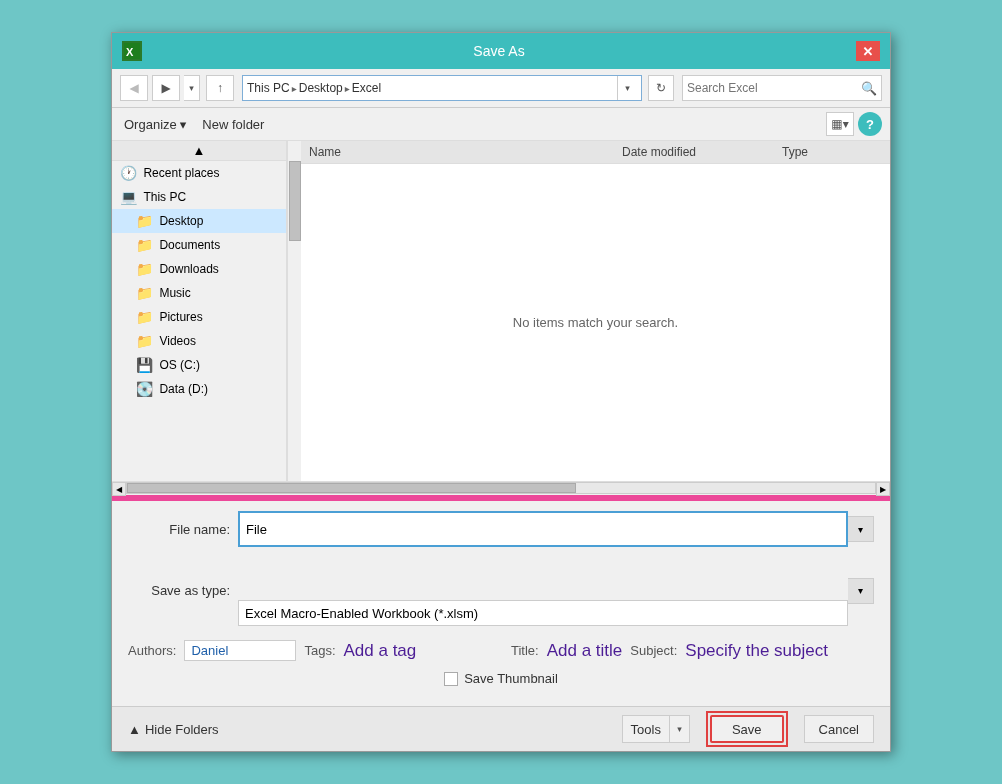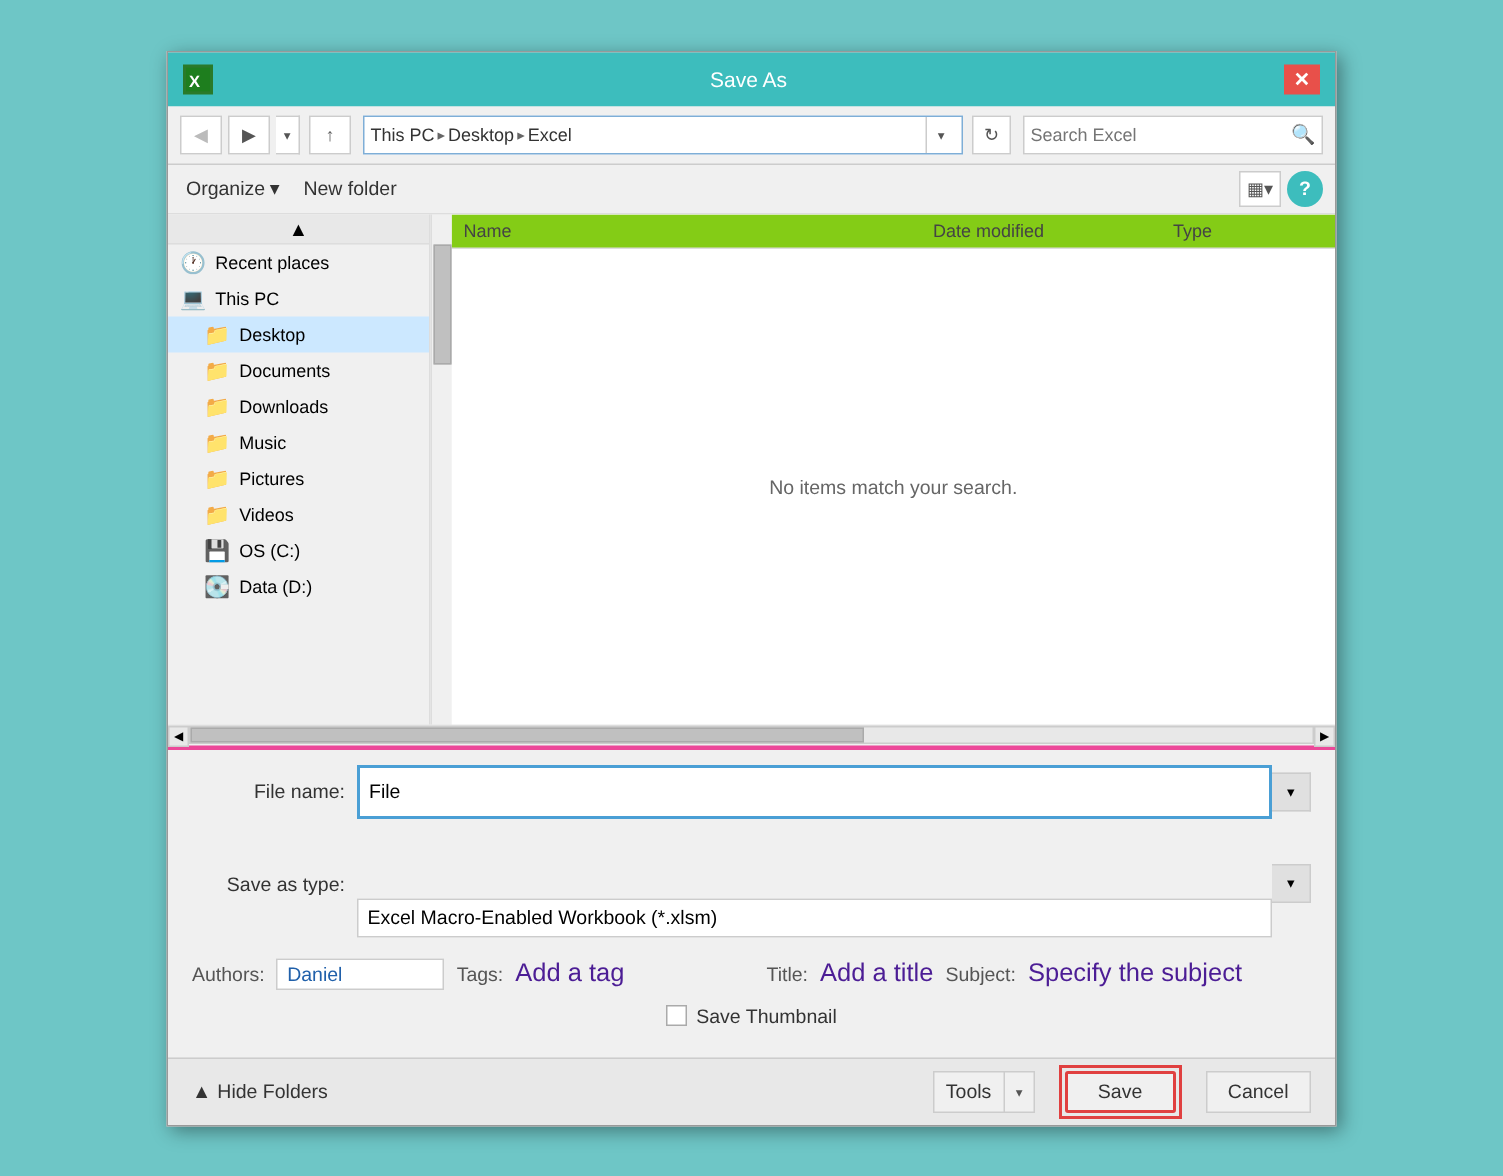--- a/index.html
+++ b/index.html
@@ -293,21 +293,21 @@
       flex: 1;
       background: #fff;
       overflow: auto;
       display: flex;
       flex-direction: column;
     }
     .file-list-header {
       display: flex;
       padding: 4px 8px;
       border-bottom: 1px solid #ddd;
-      background: #84cc16;
+      background: #e5e5e5;
       font-size: 12px;
       color: #444;
     }
     .col-name { flex: 1; }
     .col-date { width: 160px; }
     .col-type { width: 100px; }
     .empty-message {
       flex: 1;
       display: flex;
       align-items: center;
@@ -341,21 +341,21 @@
       border: 1px solid #ccc;
       display: flex;
       align-items: center;
       justify-content: center;
       font-size: 8px;
       cursor: pointer;
     }
     .bottom-panel {
       background: #f0f0f0;
       padding: 10px 16px;
-      border-top: 3px solid #ec4899;
+      border-top: 6px solid #ec4899;
     }
     .form-row {
       display: flex;
       align-items: center;
       margin-bottom: 8px;
     }
     .form-label {
       width: 110px;
       text-align: right;
       padding-right: 8px;

